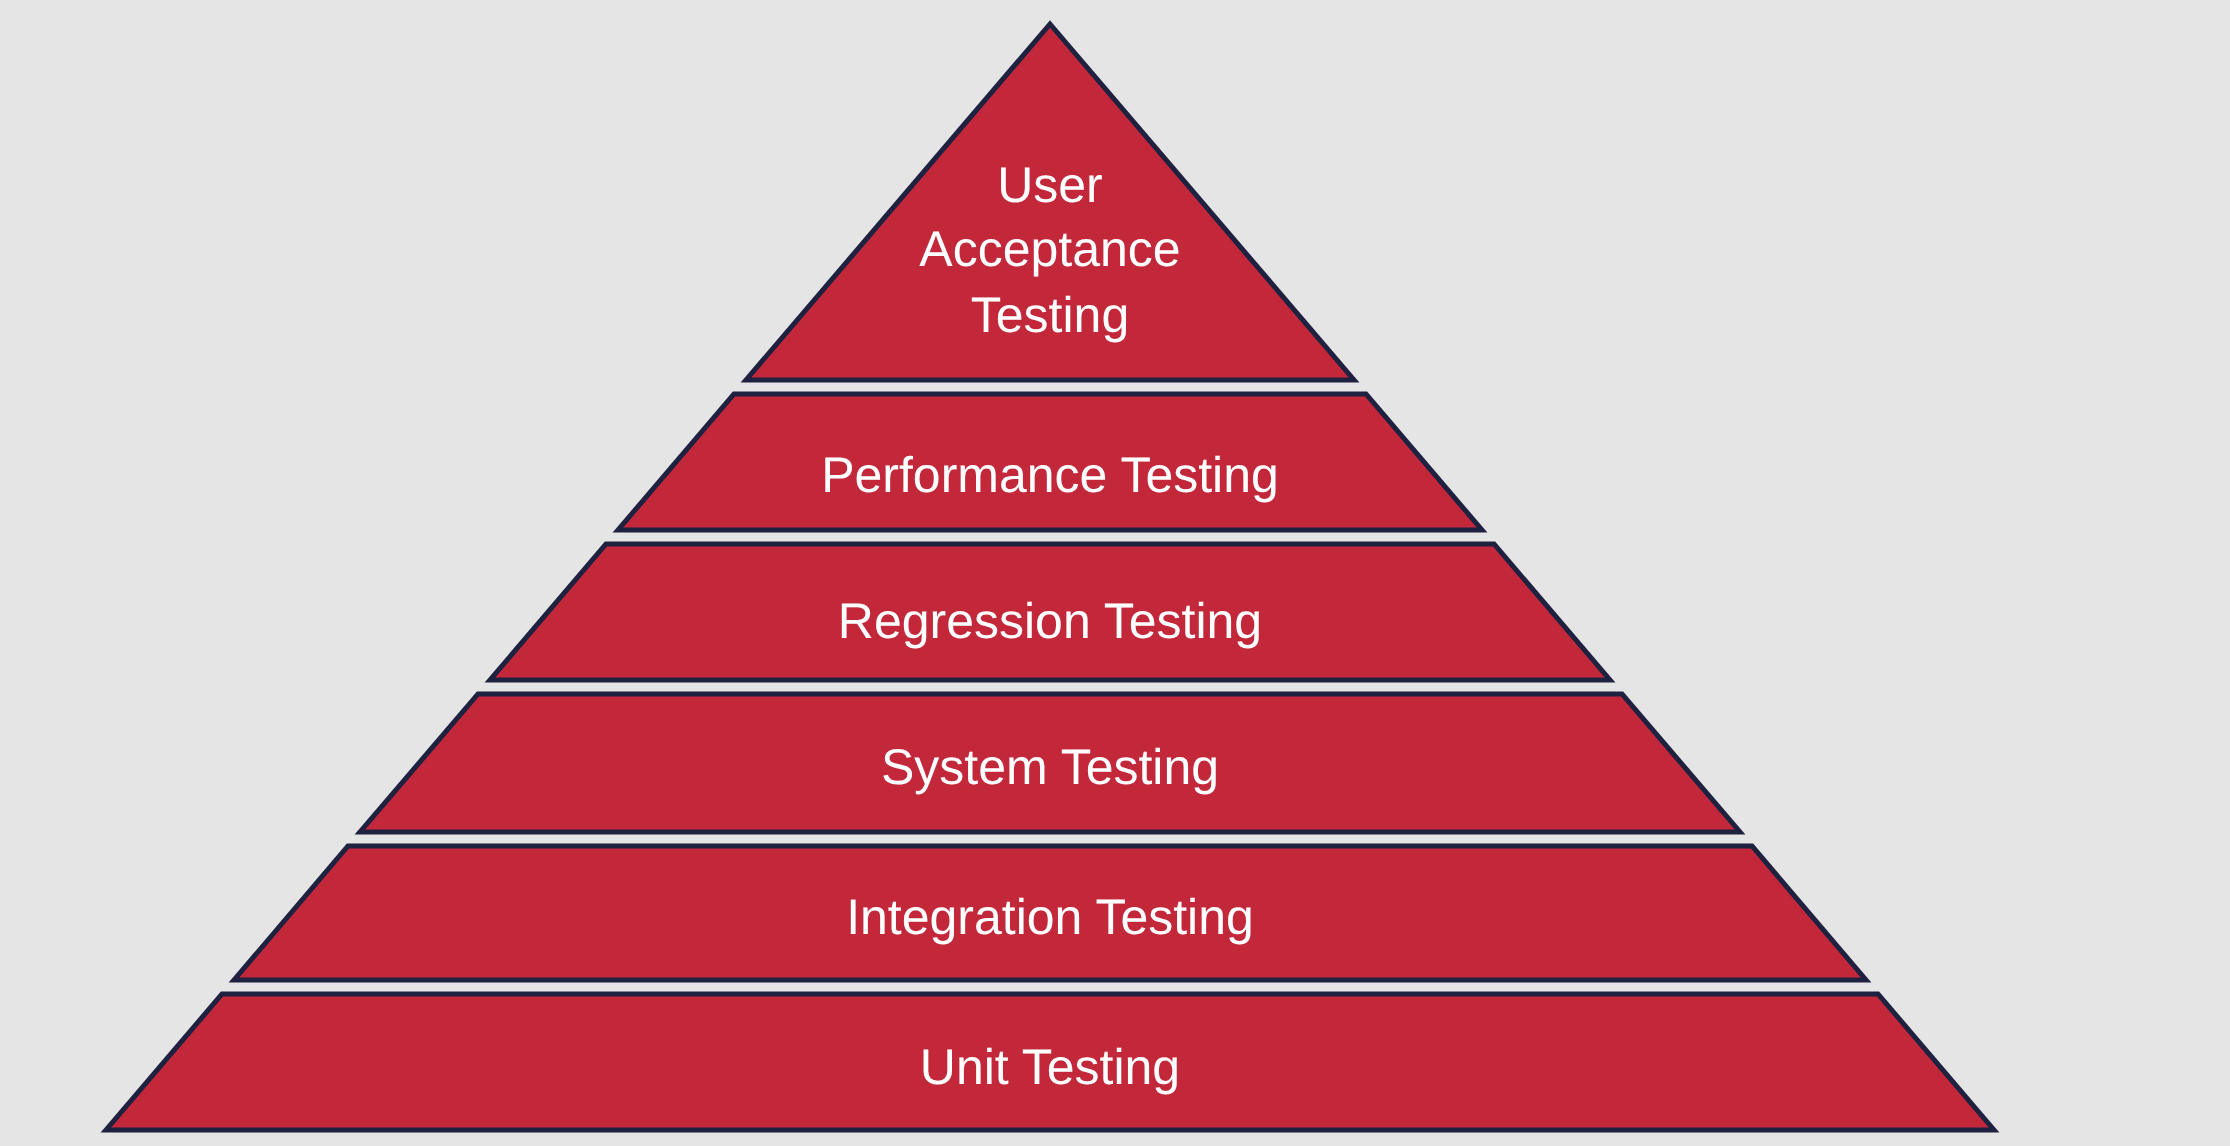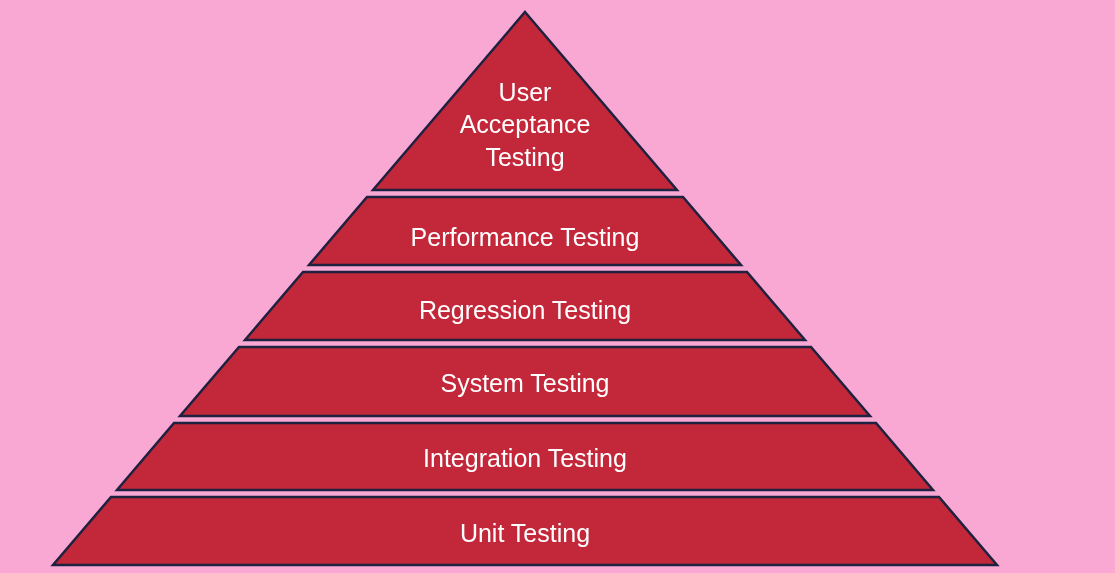--- a/index.html
+++ b/index.html
@@ -4,21 +4,21 @@
 <style>
   html, body {
     margin: 0;
     padding: 0;
     background: #ffffff;
   }
   .stage {
     position: relative;
     width: 1115px;
     height: 573px;
-    background: #f9a8d4;
+    background: #e5e5e5;
     overflow: hidden;
     font-family: "Liberation Sans", sans-serif;
   }
   svg text {
     font-family: "Liberation Sans", sans-serif;
     font-size: 25px;
     font-weight: 400;
     text-anchor: middle;
   }
   svg polygon {

